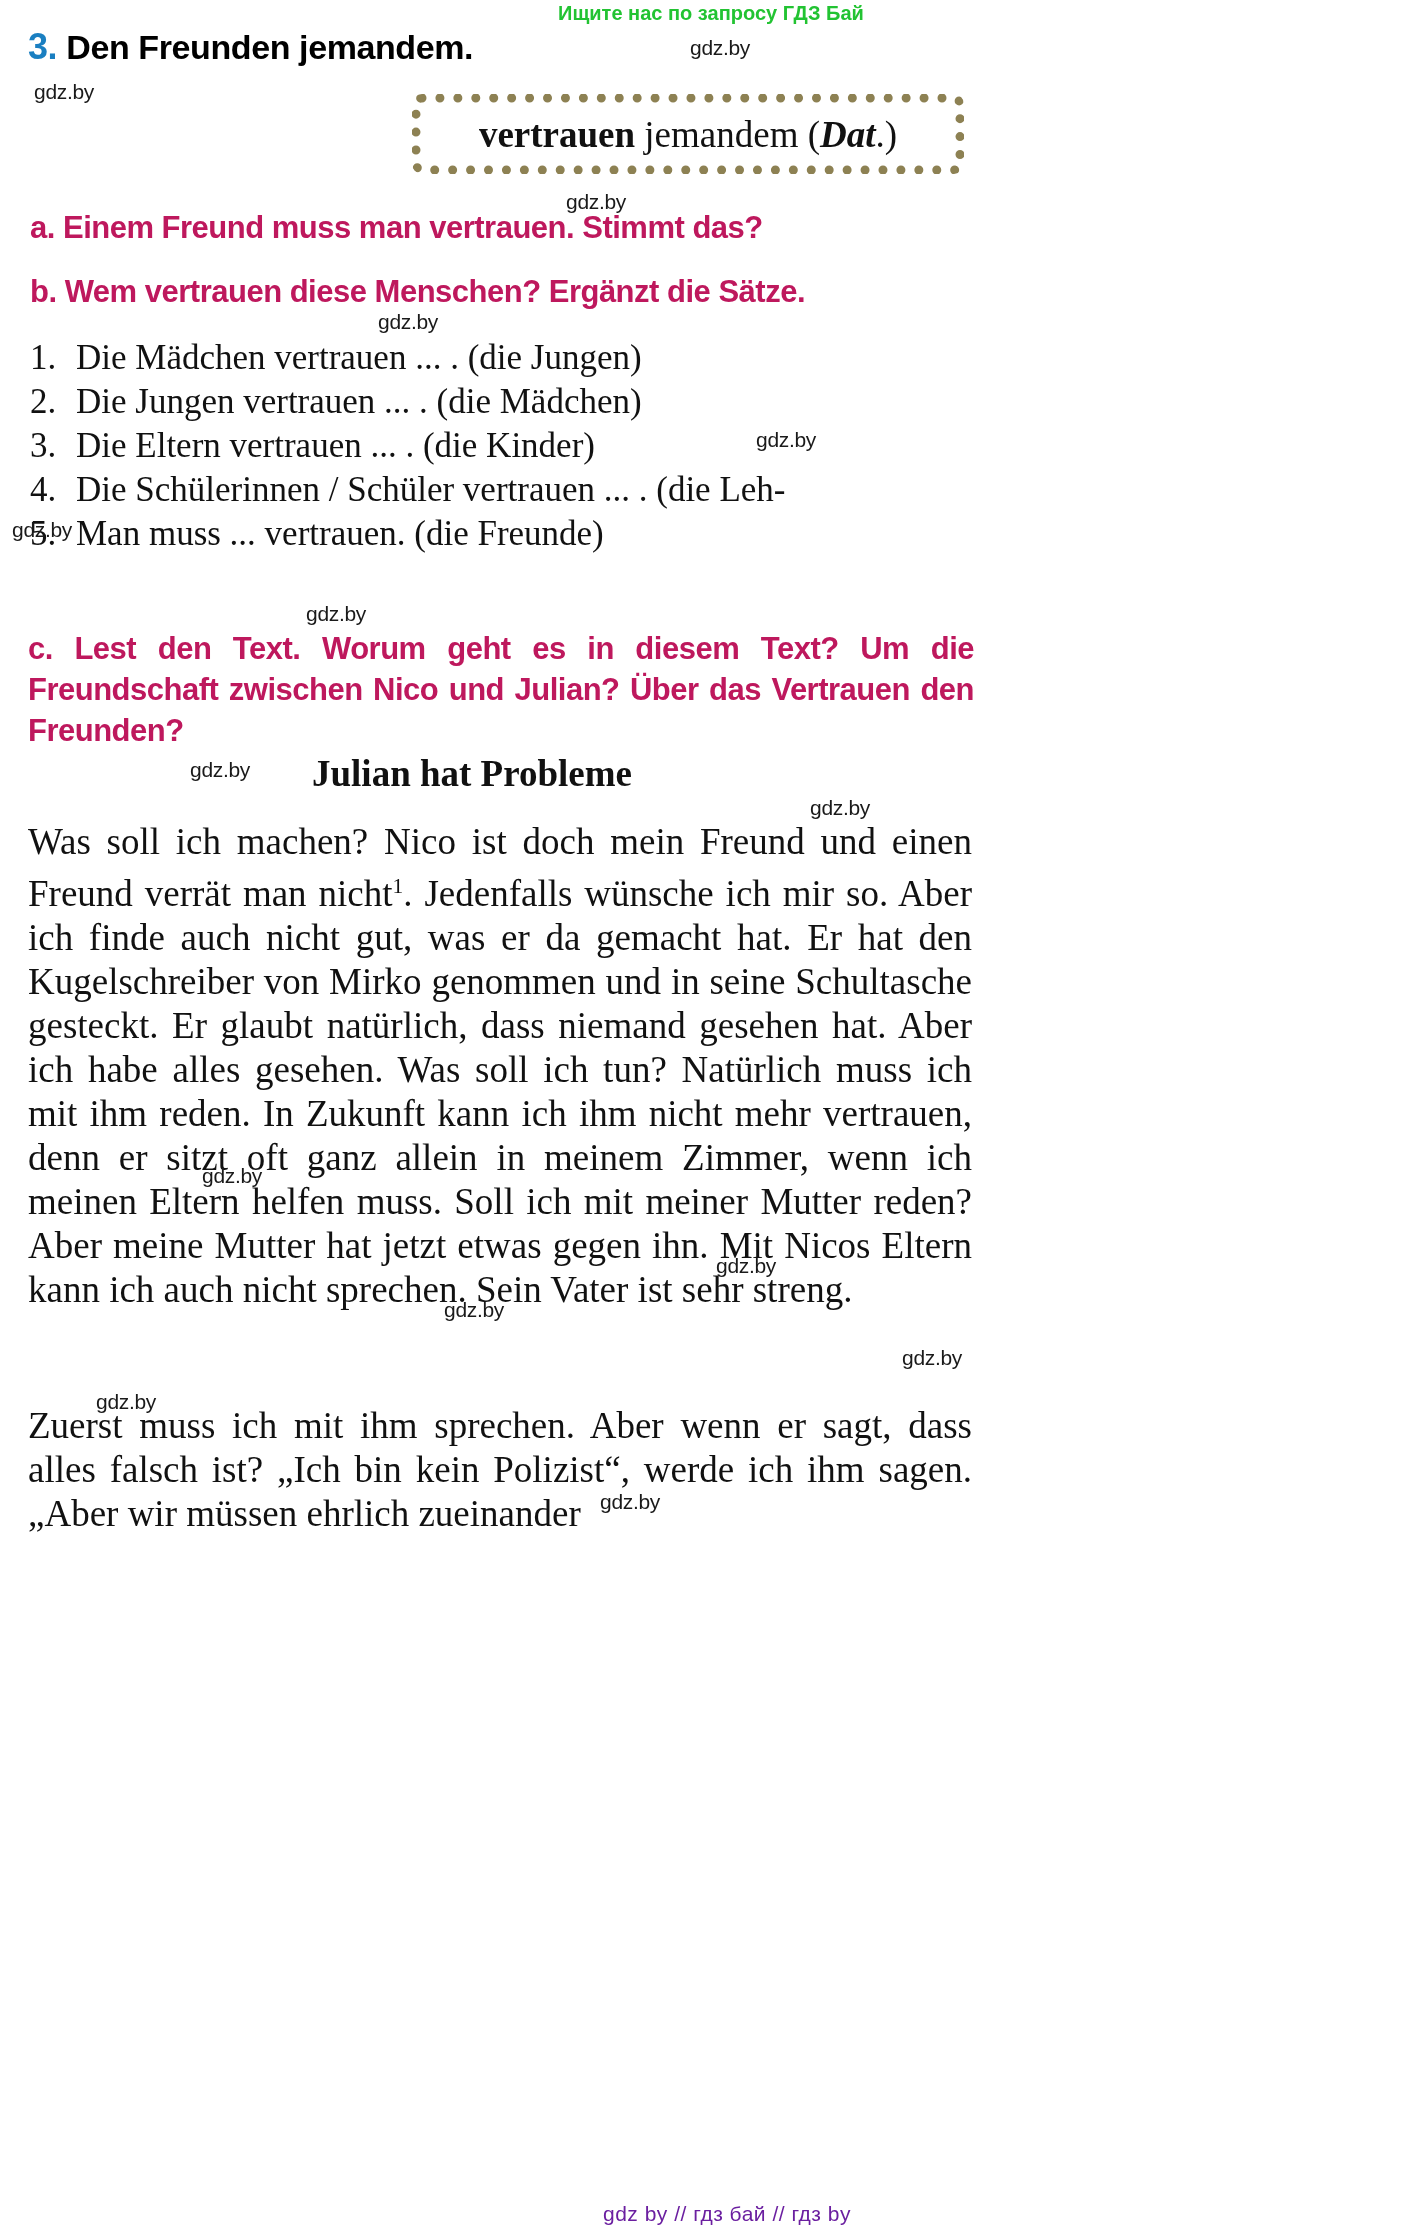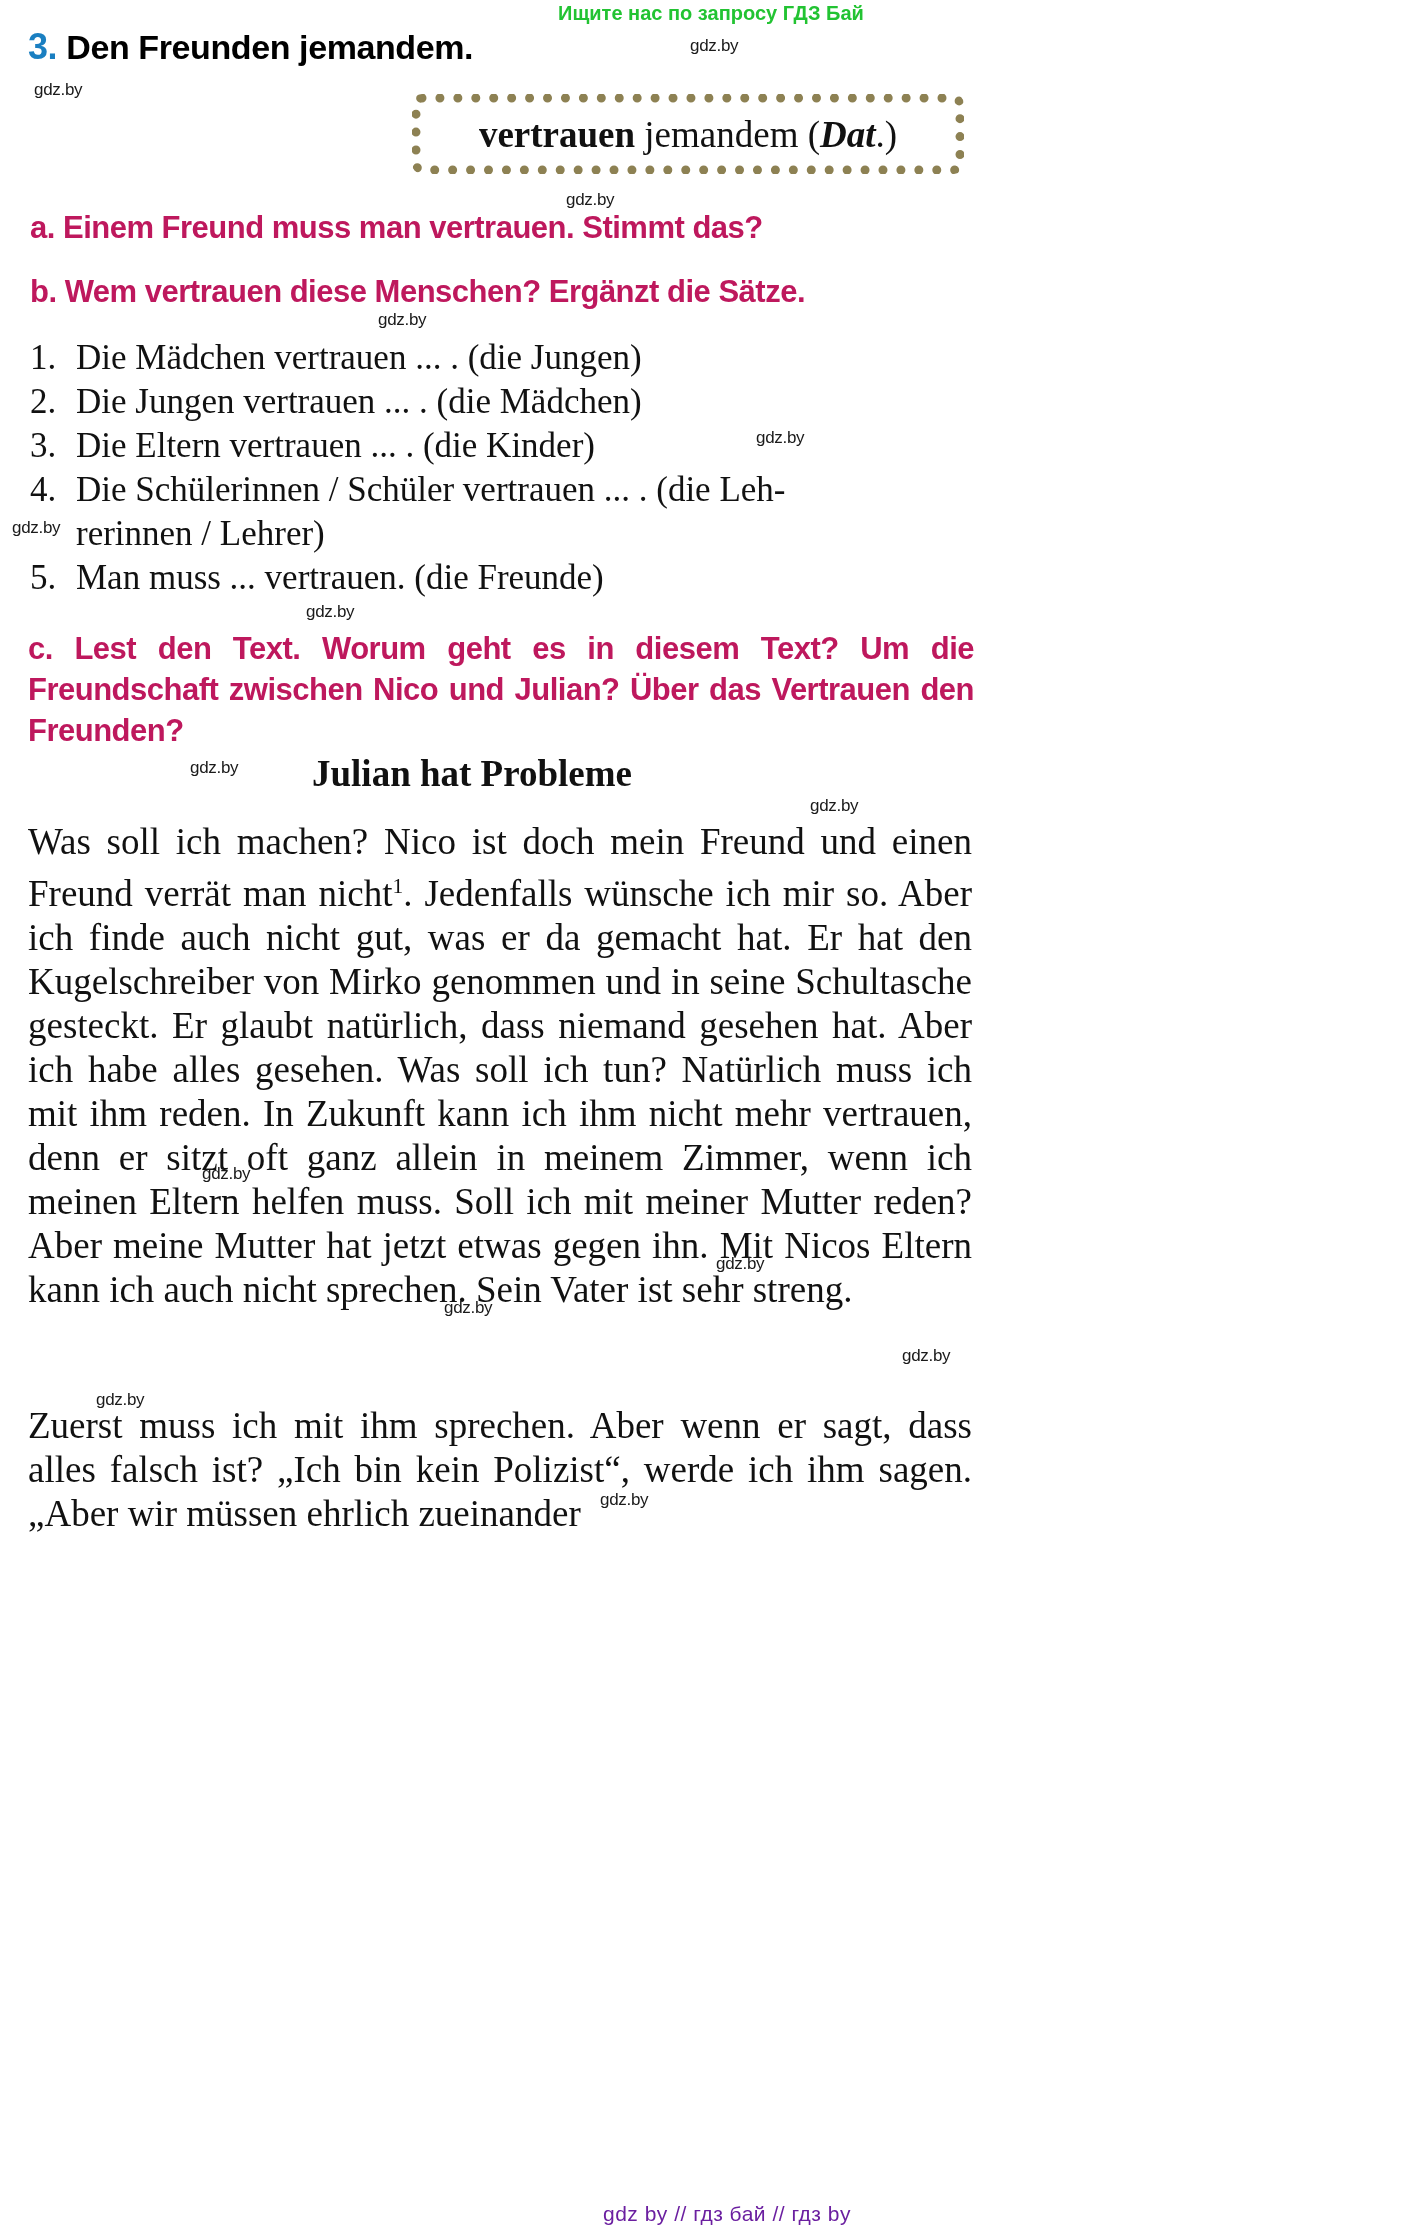--- a/index.html
+++ b/index.html
@@ -33,21 +33,21 @@
   
   .wm {
     position: absolute;
     font-family: "Liberation Sans", sans-serif;
     font-size: 21px;
     color: #1a1a1a;
     white-space: nowrap;
     font-weight: 500;
     letter-spacing: -0.3px;
   }
-  .wm-sm { font-size: 17px; }
+  .wm-sm { font-size: 21px; }
 
   .footer-wm {
     position: absolute;
     bottom: 6px;
     left: 16px;
     width: 100%;
     text-align: center;
     font-family: Liberation Sans, sans-serif;
     font-size: 21px;
     color: #6b1fa0;
@@ -203,21 +203,20 @@
     <span class="body">Die Jungen vertrauen ... . (die Mädchen)</span>
   </div>
   <div class="num-item">
     <span class="idx">3.</span>
     <span class="body">Die Eltern vertrauen ... . (die Kinder)</span>
   </div>
   <div class="num-item">
     <span class="idx">4.</span>
     <span class="body">Die Schülerinnen / Schüler vertrauen ... . (die Leh-</span>
   </div>
-  <div class="cont-line">rerinnen / Lehrer)</div>
   <div class="num-item">
     <span class="idx">5.</span>
     <span class="body">Man muss ... vertrauen. (die Freunde)</span>
   </div>
 </div>
 
 <div class="task task-c">c. Lest den Text. Worum geht es in diesem Text? Um die Freundschaft zwischen Nico und Julian? Über das Vertrauen den Freunden?</div>
 
 <div class="story-title">Julian hat Probleme</div>
 

